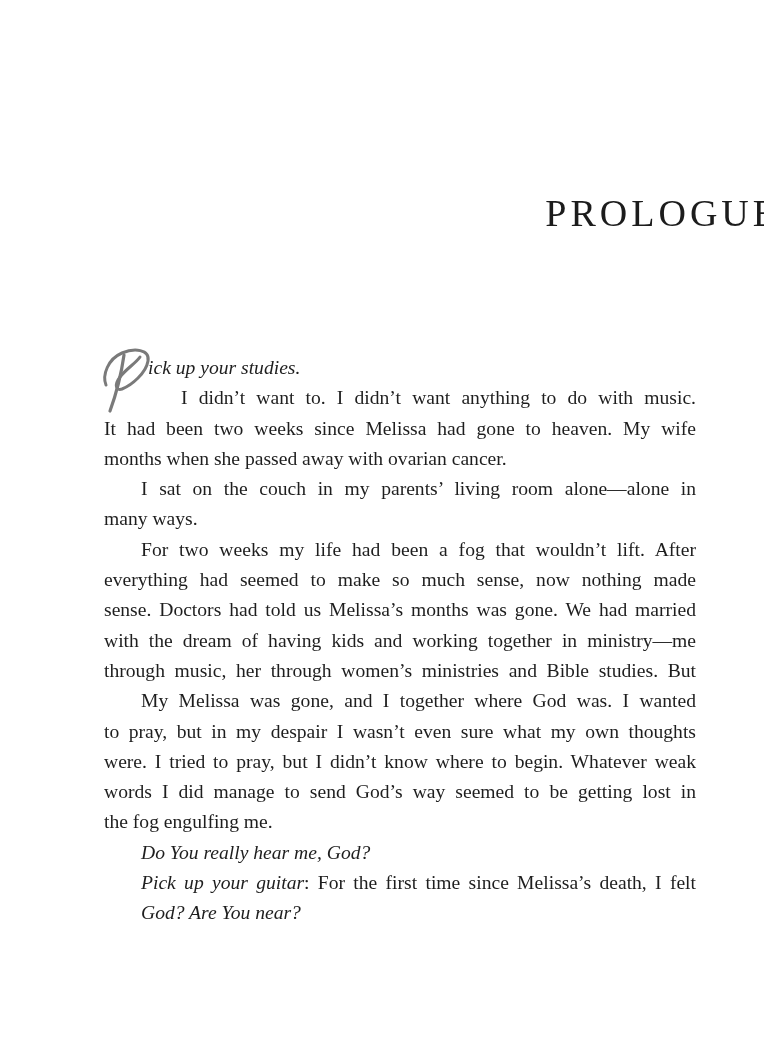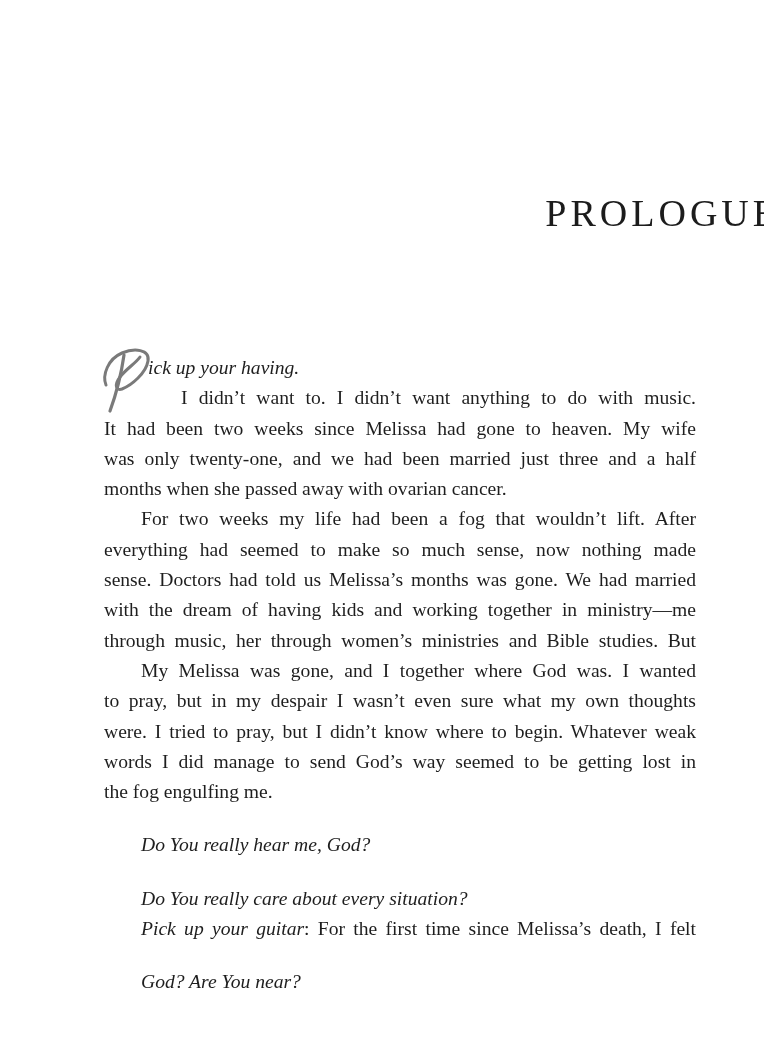--- a/index.html
+++ b/index.html
@@ -47,21 +47,21 @@
       white-space: nowrap;
       height: 30.3px;
       text-align: justify;
       text-align-last: justify;
     }
     .line.last {
       text-align-last: left;
     }
     .indent { padding-left: 37px; }
     .dropcap-indent { padding-left: 77px; }
-    .italic { font-style: italic; margin-top: 23px; }
+    .italic { font-style: italic; }
     .dropcap-wrap {
       position: absolute;
       left: -4px;
       top: -8px;
       width: 52px;
       height: 70px;
     }
     .dropcap-wrap svg { width: 52px; height: 70px; }
     .first-line {
       padding-left: 44px;
@@ -78,46 +78,48 @@
 
   <div class="body-text">
 
     <div class="dropcap-wrap">
       <svg viewBox="0 0 52 70" xmlns="http://www.w3.org/2000/svg">
         <path d="M6 40 C2 30, 8 14, 22 8 C34 3, 50 4, 48 16 C46 28, 32 40, 22 44 C16 46, 14 40, 20 32 C26 24, 36 18, 40 12" fill="none" stroke="#7a7a7a" stroke-width="3" stroke-linecap="round"></path>
         <path d="M24 10 C22 24, 18 44, 10 66" fill="none" stroke="#7a7a7a" stroke-width="3.2" stroke-linecap="round"></path>
       </svg>
     </div>
 
-    <span class="line first-line">ick up your having.</span>
+    <span class="line first-line">ick up your studies.</span>
 
     <div>
       <span class="line dropcap-indent">I didn’t want to. I didn’t want anything to do with music.</span>
       <span class="line">It had been two weeks since Melissa had gone to heaven. My wife</span>
-      <span class="line">was only twenty-one, and we had been married just three and a half</span>
       <span class="line last">months when she passed away with ovarian cancer.</span>
     </div>
 
+    <div>
+      <span class="line indent">I sat on the couch in my parents’ living room alone—alone in</span>
+      <span class="line last">many ways.</span>
+    </div>
 
     <div>
       <span class="line indent">For two weeks my life had been a fog that wouldn’t lift. After</span>
       <span class="line">everything had seemed to make so much sense, now nothing made</span>
       <span class="line">sense. Doctors had told us Melissa’s months was gone. We had married</span>
       <span class="line">with the dream of having kids and working together in ministry—me</span>
       <span class="line">through music, her through women’s ministries and Bible studies. But</span>
     </div>
 
     <div>
       <span class="line indent">My Melissa was gone, and I together where God was. I wanted</span>
       <span class="line">to pray, but in my despair I wasn’t even sure what my own thoughts</span>
       <span class="line">were. I tried to pray, but I didn’t know where to begin. Whatever weak</span>
       <span class="line">words I did manage to send God’s way seemed to be getting lost in</span>
       <span class="line last">the fog engulfing me.</span>
     </div>
 
     <span class="line indent last italic">Do You really hear me, God?</span>
-    <span class="line indent last italic">Do You really care about every situation?</span>
     <span class="line indent"><span class="italic">Pick up your guitar</span><span>: For the first time since Melissa’s death, I felt</span></span>
 
     <span class="line indent last italic">God? Are You near?</span>
 
   </div>
 </div>
 
 </body></html>

